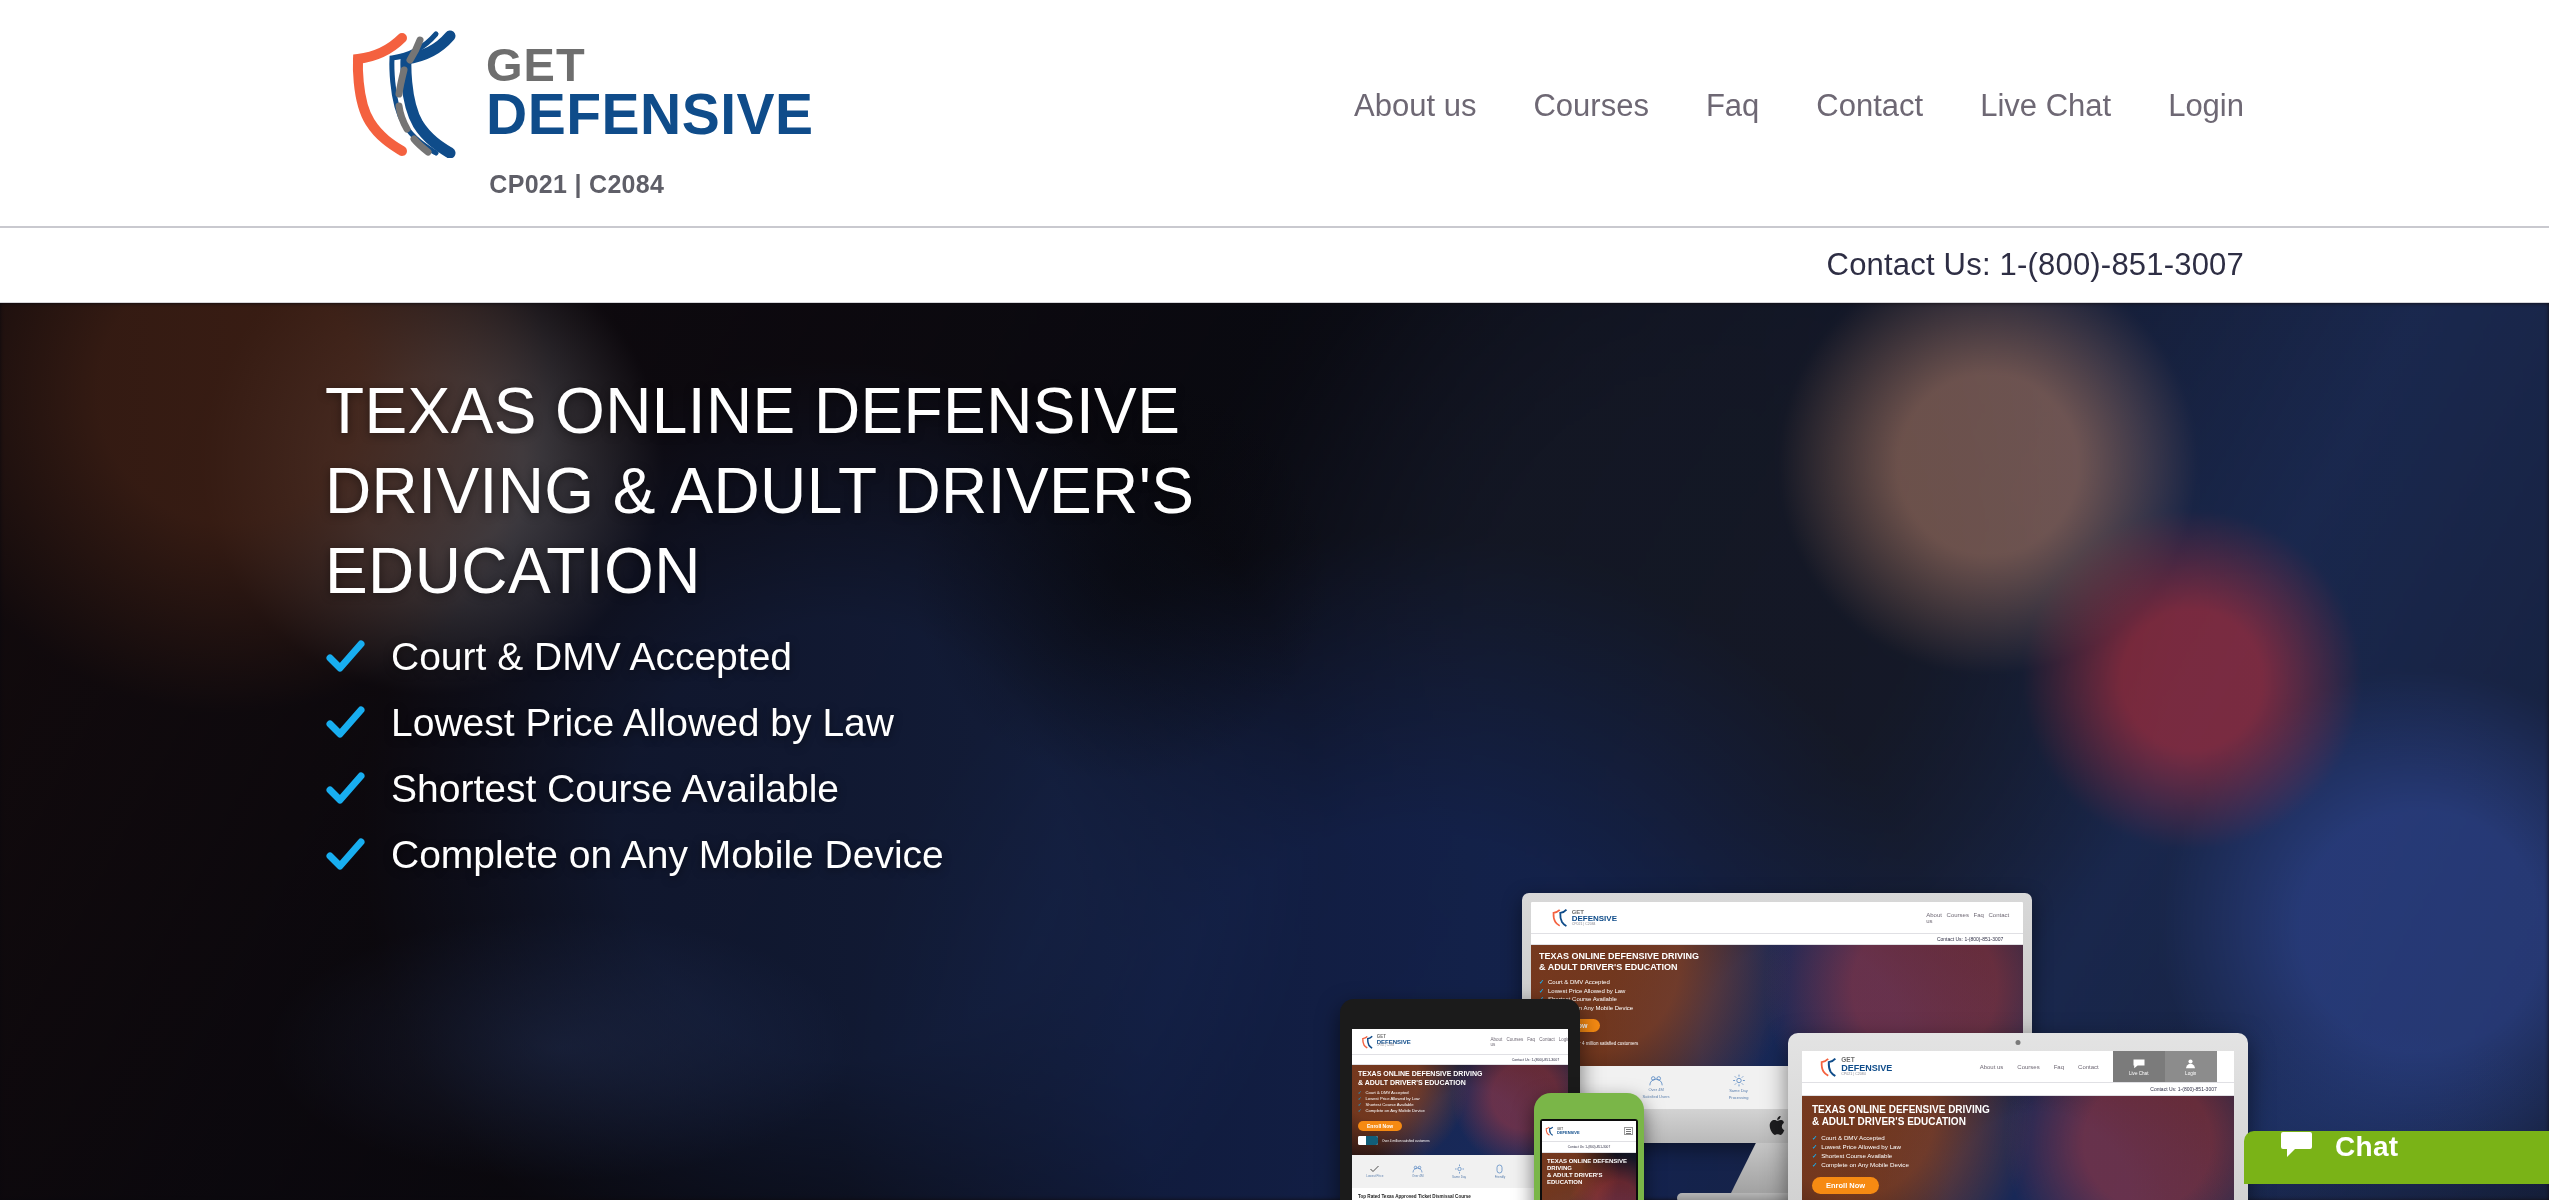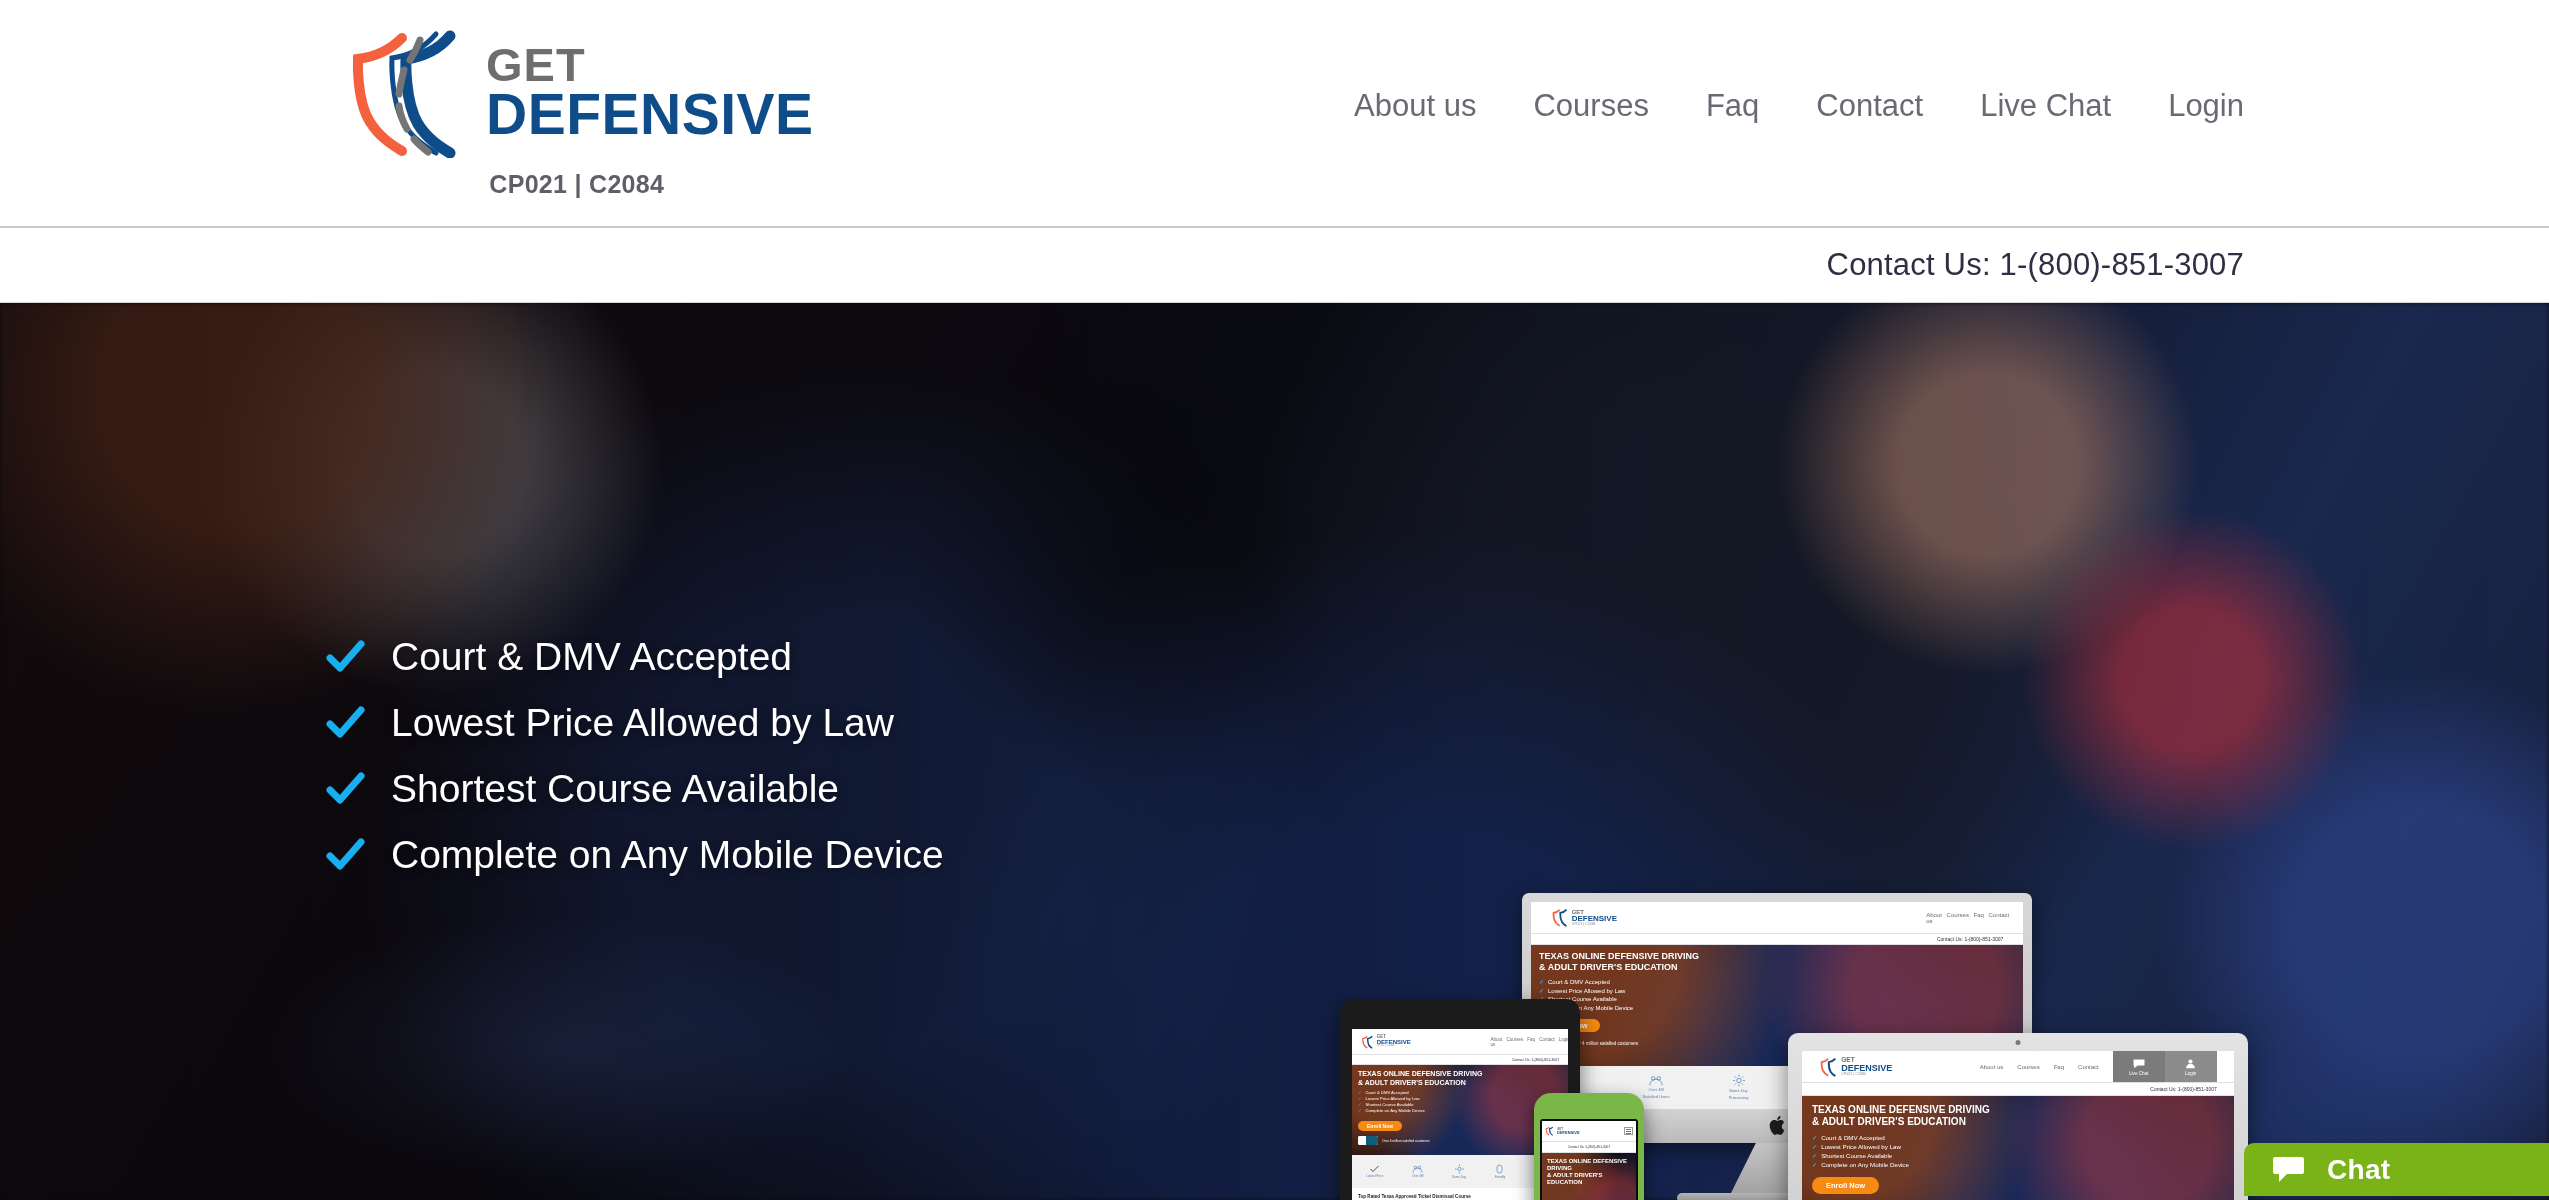--- a/index.html
+++ b/index.html
@@ -249,28 +249,28 @@
   .mini-bbb-r{ background:#115e79; }
   .mini-trust-t{ color:#fff; }
   .mini-feats{ background:#f1f1f1; display:flex; justify-content:space-around; align-items:center; }
   .mini-feat{ display:flex; flex-direction:column; align-items:center; gap:2px; color:#4b7fbf; }
   .mini-feat span{ color:#5a7fae; text-align:center; line-height:1.1; }
   .mini-body{ background:#fff; }
 
   
   .chat-widget{
     position:absolute;
-    right:0; bottom:4px;
+    right:0; bottom:16px;
     width:305px; height:53px;
     background:#7ab317;
     border-radius:10px 0 0 0;
     display:flex;
-    align-items:center;
+    align-items:flex-start;
     gap:22px;
-    padding-left:28px;
+    padding-left:36px;
     cursor:pointer;
     z-index:20;
   }
   .chat-bubble{ width:33px; height:27px; display:block; flex:none; }
   .chat-label{ color:#ffffff; font-size:28px; font-weight:bold; letter-spacing:0.3px; }
 </style>
 </head>
 <body>
 
 <header class="top-header">
@@ -309,20 +309,21 @@
 
 <div class="contact-bar">
   <span class="txt">Contact Us: 1-(800)-851-3007</span>
 </div>
 
 <section class="hero">
   <div class="hero-bg"></div>
   <div class="hero-bg2"></div>
   <div class="hero-vignette"></div>
 
+  <h1 class="hero-title">TEXAS ONLINE DEFENSIVE DRIVING &amp; ADULT DRIVER'S EDUCATION</h1>
 
   <ul class="hero-list">
     <li>
       <svg class="check-icon" viewBox="0 0 40 40">
         <path d="M5 21 L15 31 L36 7" fill="none" stroke="#18aef0" stroke-width="7" stroke-linecap="round" stroke-linejoin="round"></path>
       </svg>
       <span>Court &amp; DMV Accepted</span>
     </li>
     <li>
       <svg class="check-icon" viewBox="0 0 40 40">

